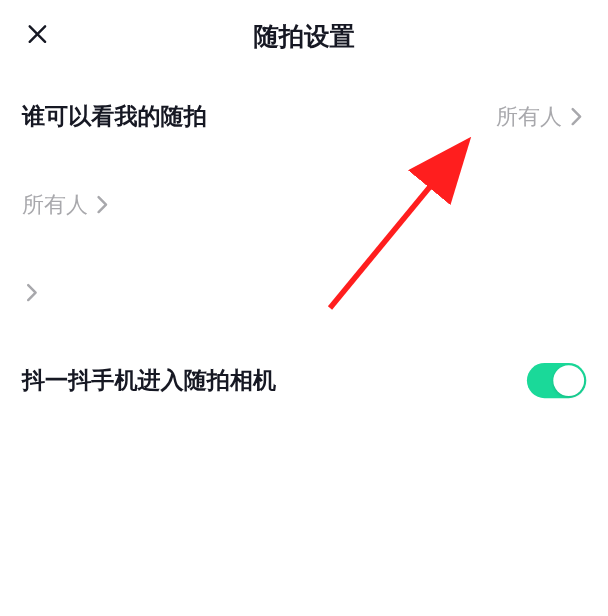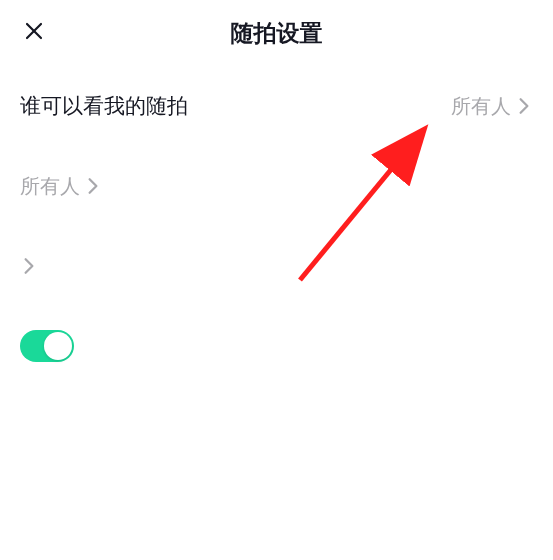--- a/index.html
+++ b/index.html
@@ -56,20 +56,21 @@
     .row {
       display: flex;
       align-items: center;
       justify-content: space-between;
       height: 80px;
       cursor: pointer;
     }
     .row-label {
       font-size: 21px;
       color: #161823;
+      font-weight: bold;
     }
     .row-right {
       display: flex;
       align-items: center;
       gap: 4px;
     }
     .row-value {
       font-size: 20px;
       color: #a8a8ac;
     }
@@ -158,20 +159,21 @@
       <div class="row-right">
         <div class="chevron">
           <svg viewBox="0 0 10 16" fill="none" stroke="#a8a8ac" stroke-width="2" stroke-linecap="round" stroke-linejoin="round">
             <polyline points="2,2 8,8 2,14"></polyline>
           </svg>
         </div>
       </div>
     </div>
 
     <div class="row">
+      <div class="row-label">抖一抖手机进入随拍相机</div>
       <div class="row-right">
         <div class="toggle on">
           <div class="toggle-knob"></div>
         </div>
       </div>
     </div>
 
   </div>
 
   <svg class="arrow-annotation" style="left:260px; top:100px; width:200px; height:200px;" viewBox="0 0 200 200">

